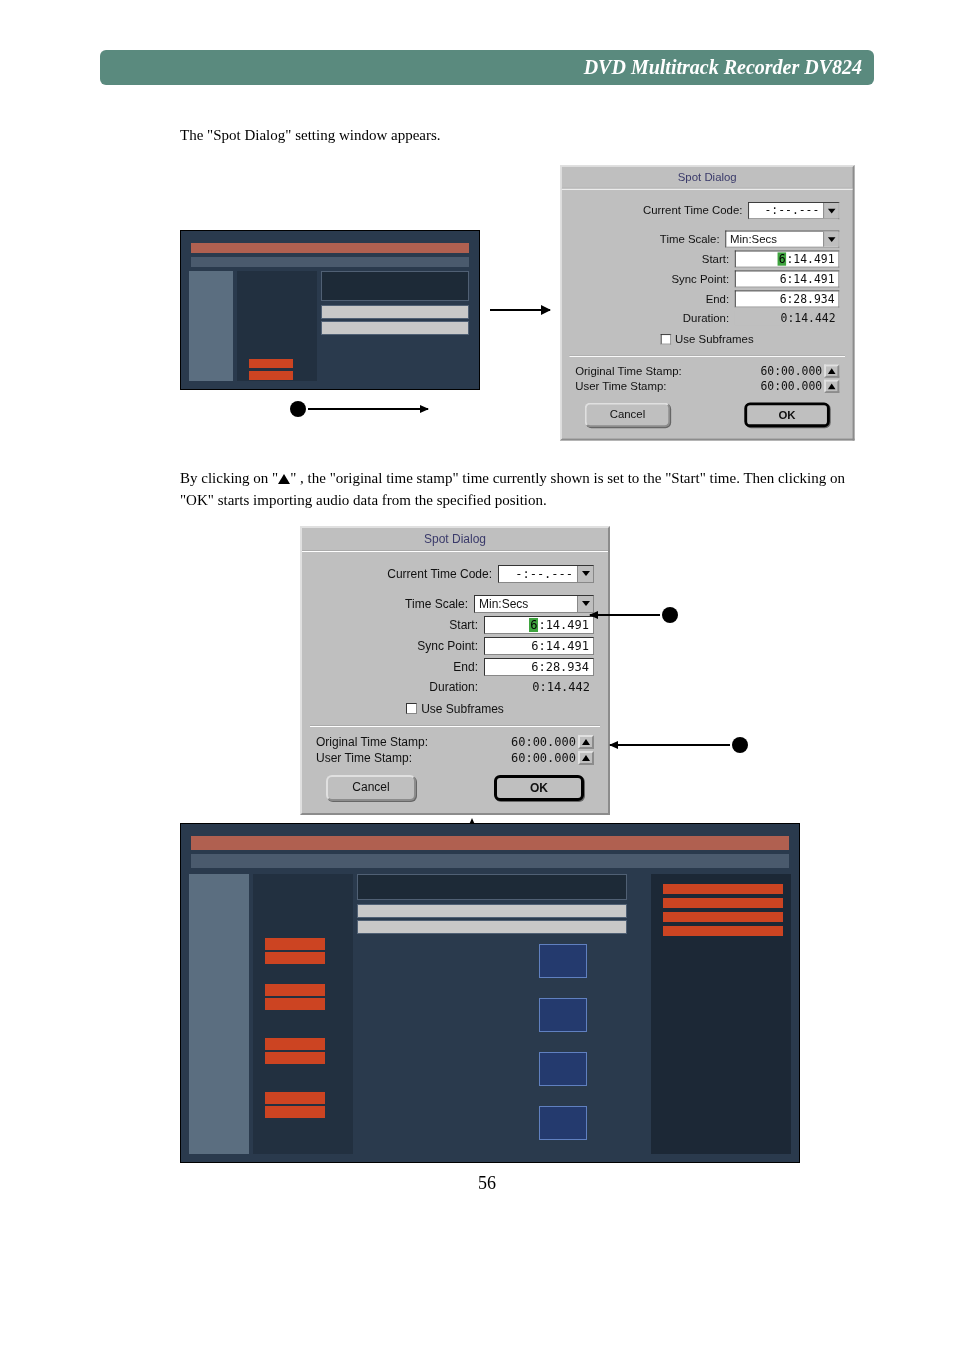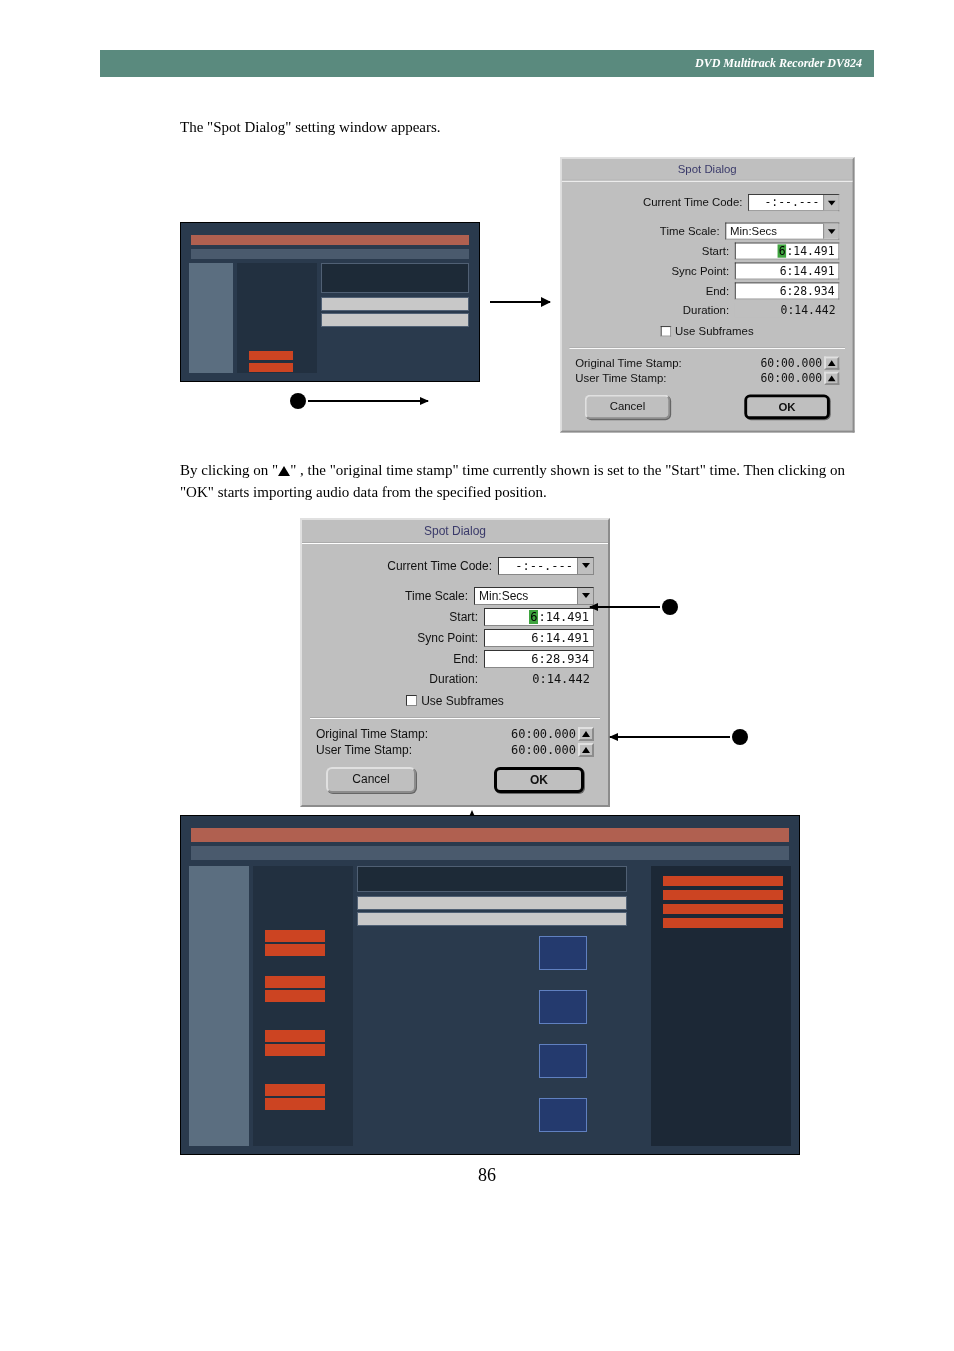--- a/index.html
+++ b/index.html
@@ -14,21 +14,22 @@
     padding: 50px 80px 40px 100px;
   }
   .header-bar {
     background: #5a8a7e;
     color: #fff;
     font-style: italic;
     font-weight: bold;
     text-align: right;
     padding: 6px 12px;
     margin-bottom: 40px;
-    font-size: 12px;
+    font-size: 20px;
+    border-radius: 6px;
   }
   .body-text {
     font-size: 15px;
     line-height: 1.45;
     margin: 14px 0 14px 80px;
     color: #000;
   }
   .figure-row {
     margin: 18px 0 10px 80px;
     display: flex;
@@ -373,15 +374,15 @@
 
       <div class="daw-hl" style="left:84px;top:160px;width:60px;height:12px;"></div>
       <div class="daw-hl" style="left:84px;top:174px;width:60px;height:12px;"></div>
       <div class="daw-hl" style="left:84px;top:214px;width:60px;height:12px;"></div>
       <div class="daw-hl" style="left:84px;top:228px;width:60px;height:12px;"></div>
       <div class="daw-hl" style="left:84px;top:268px;width:60px;height:12px;"></div>
       <div class="daw-hl" style="left:84px;top:282px;width:60px;height:12px;"></div>
     </div>
   </div>
 
-  <div class="page-num">86</div>
+  <div class="page-num">56</div>
 
 </div>
 
 </body></html>

